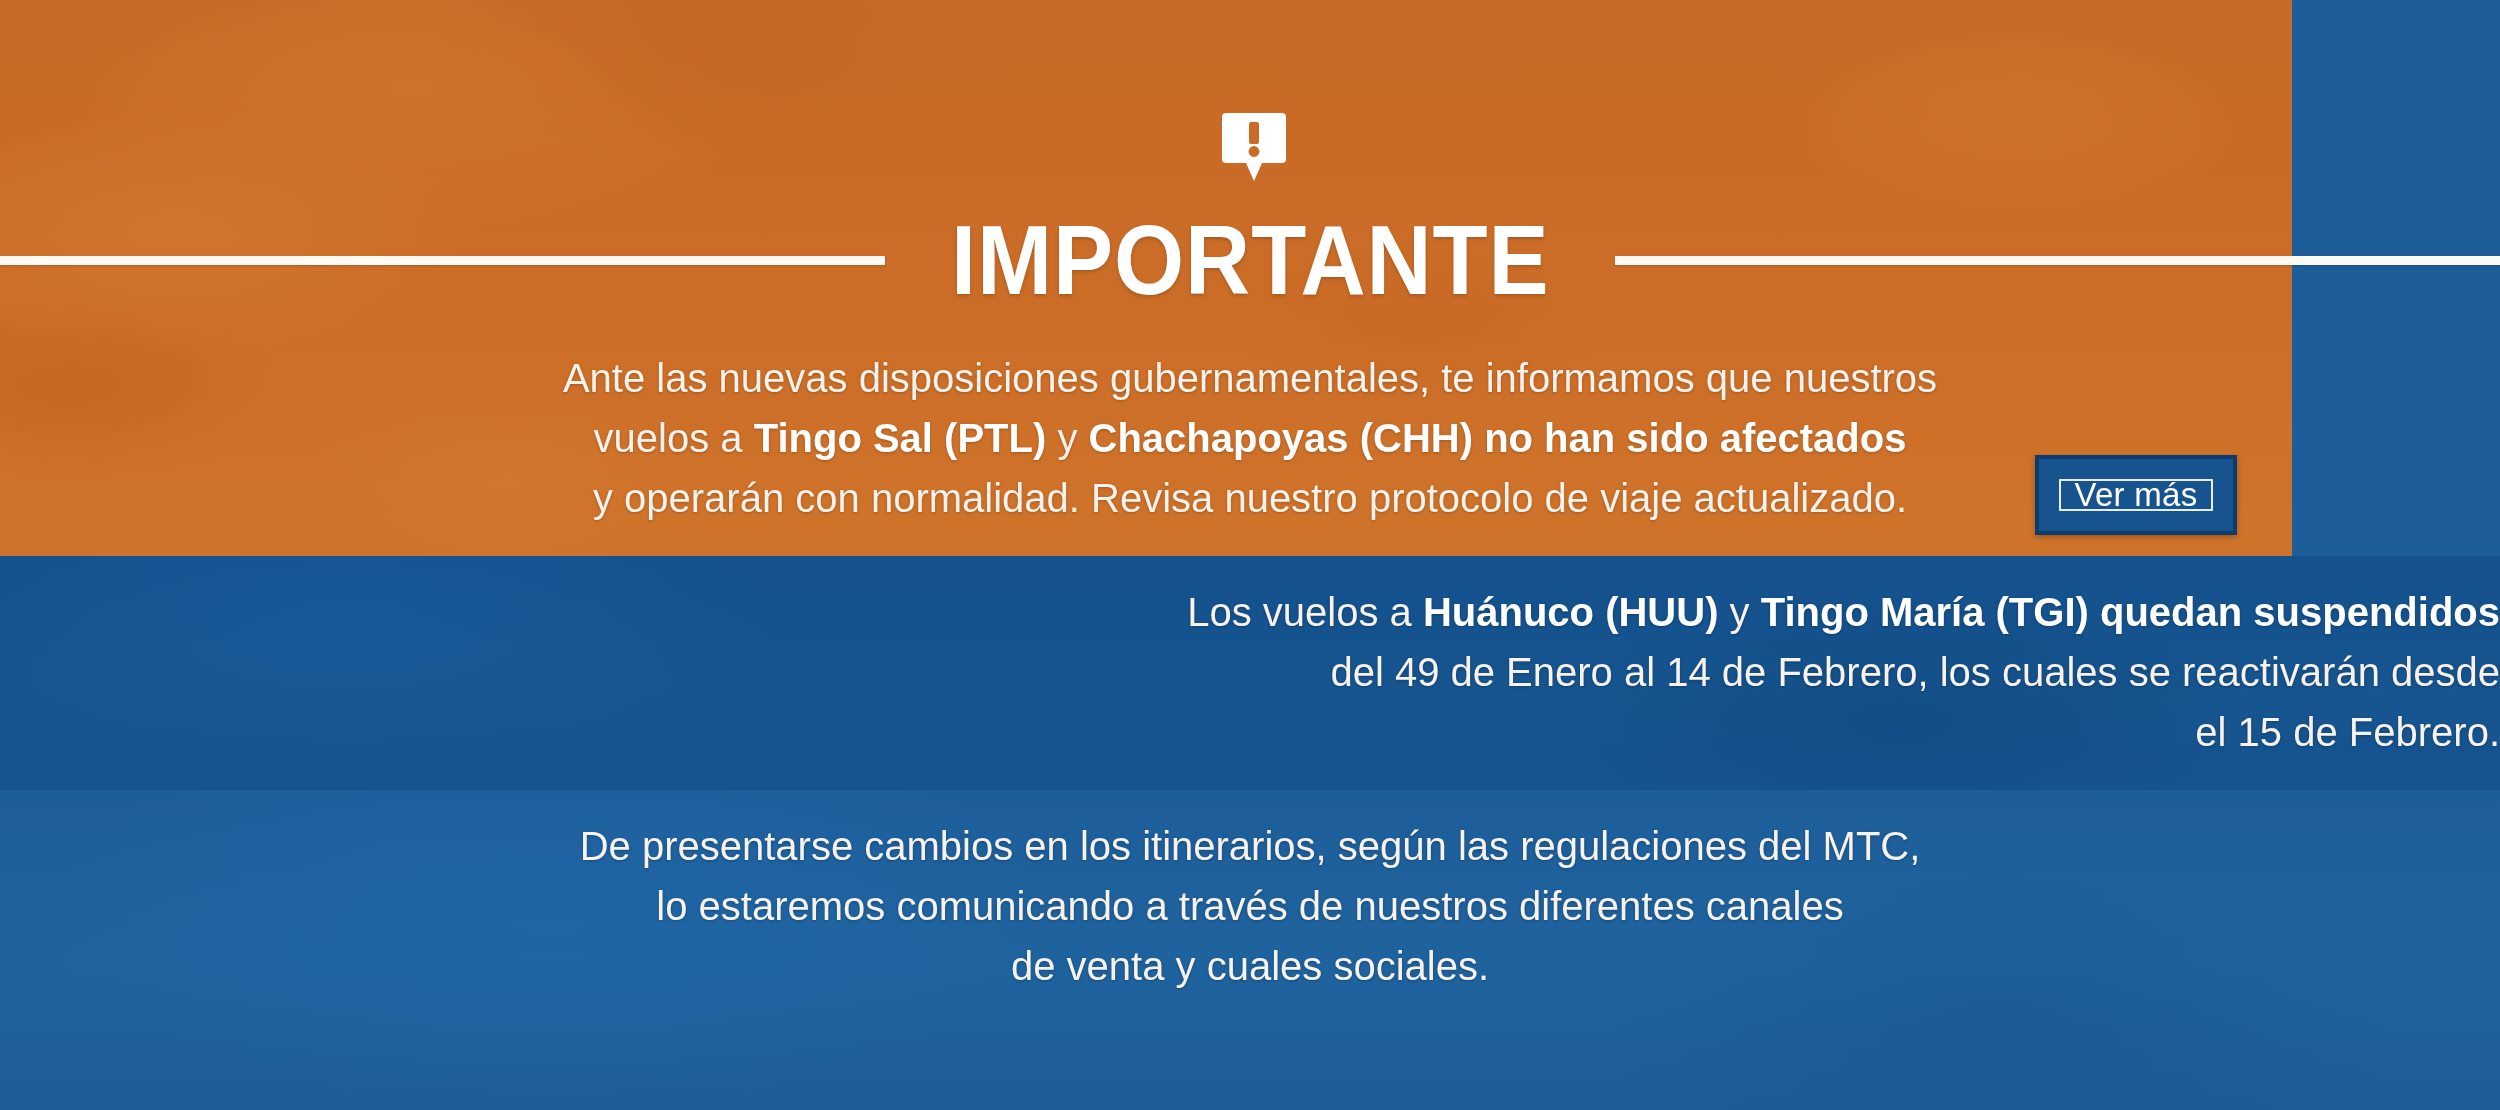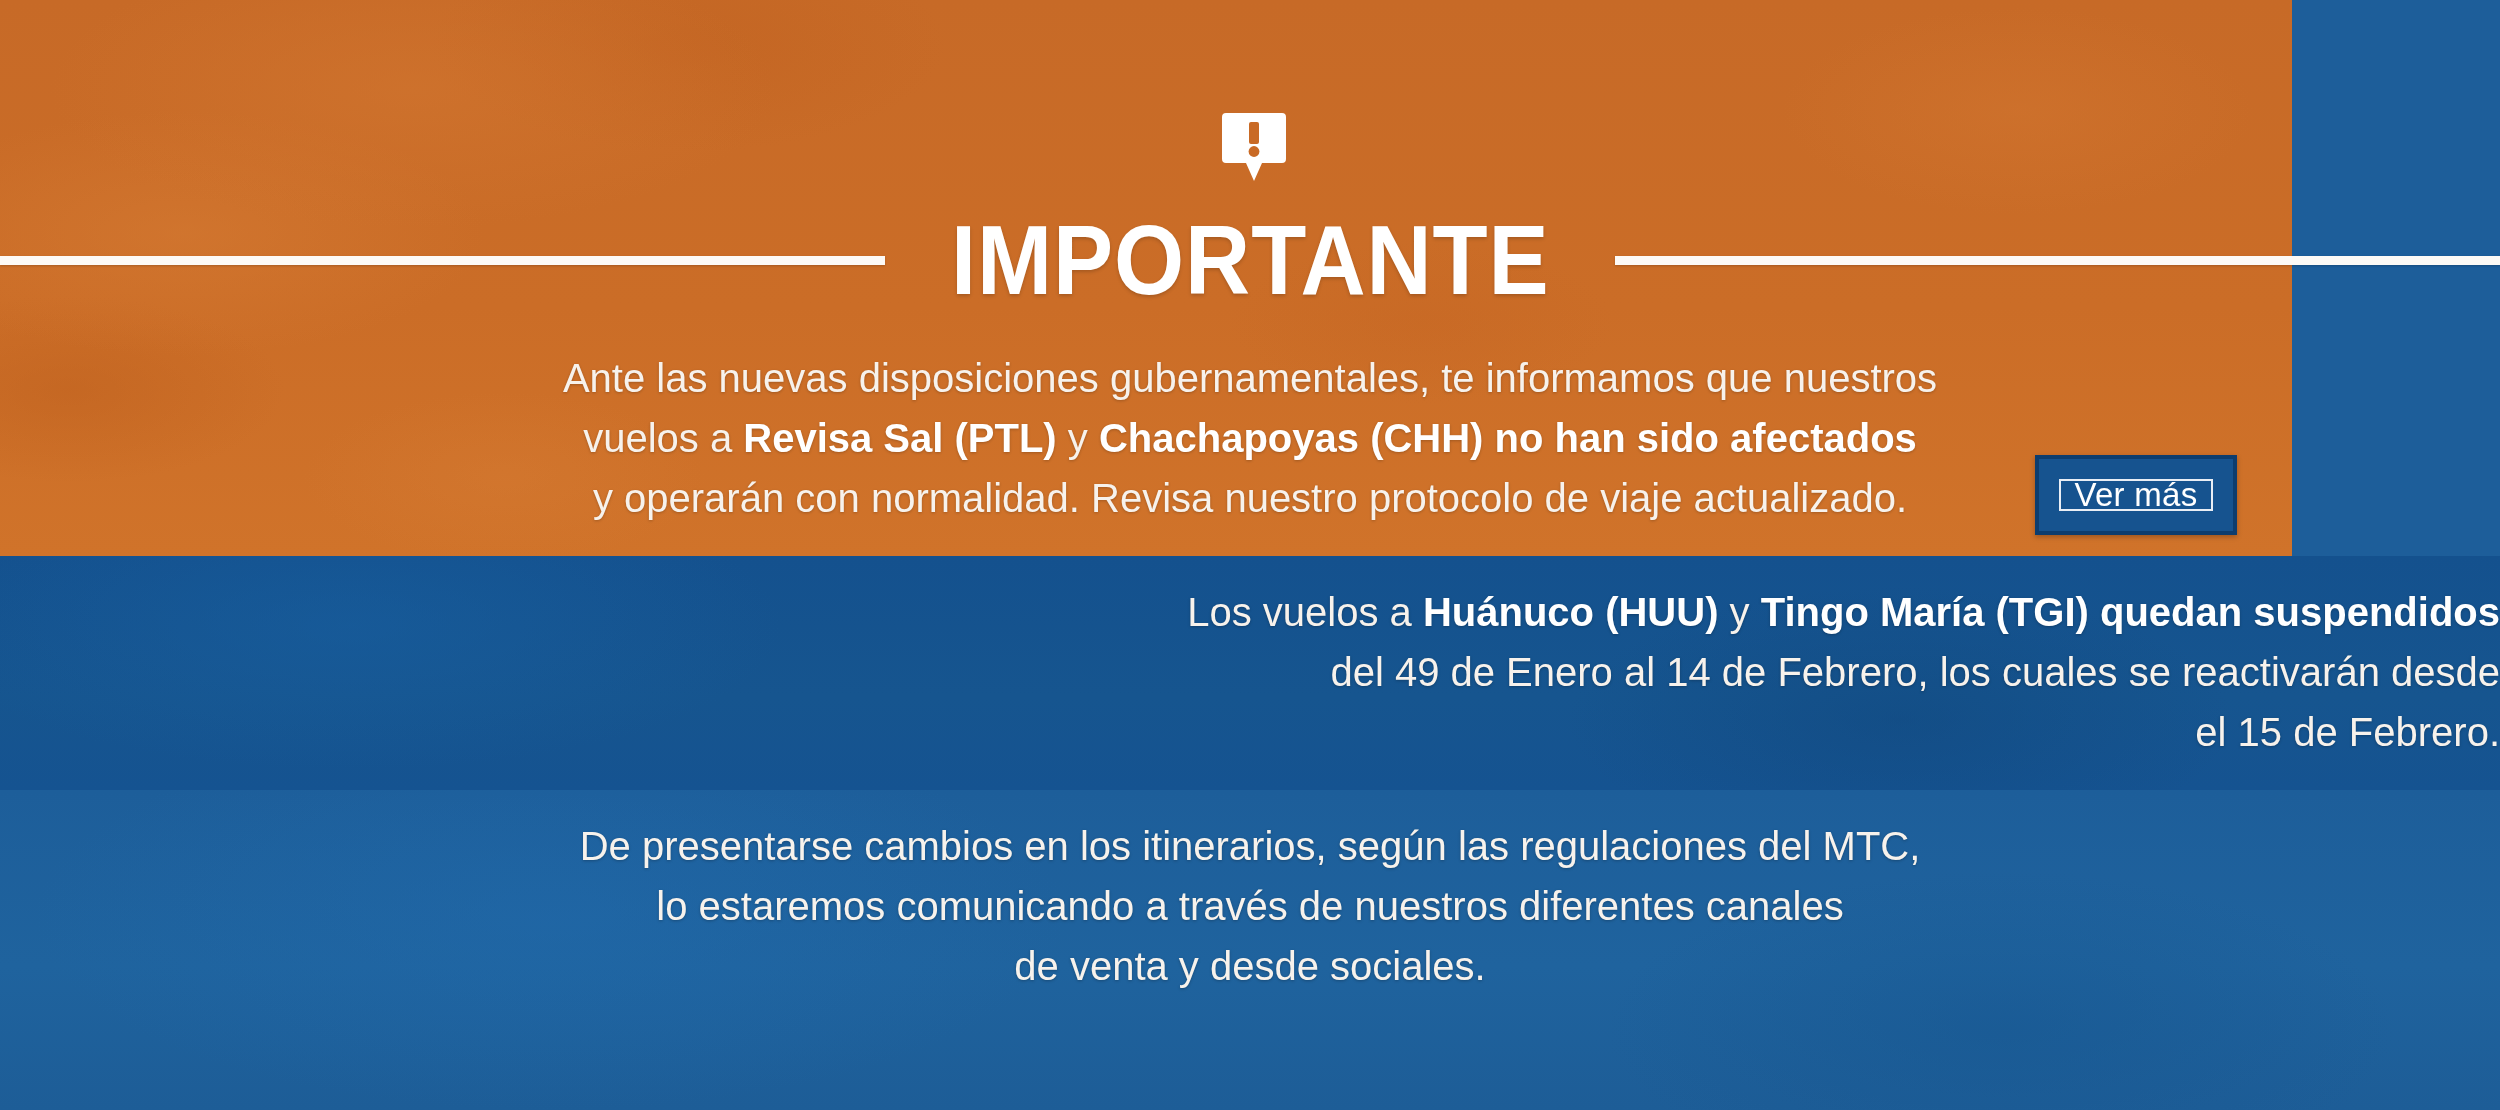--- a/index.html
+++ b/index.html
@@ -187,38 +187,38 @@
     </div>
 
     <div class="title-row">
       <div class="rule rule-left"></div>
       <div class="banner-title">IMPORTANTE</div>
       <div class="rule rule-right"></div>
     </div>
 
     <div class="orange-body">
       <div>Ante las nuevas disposiciones gubernamentales, te informamos que nuestros</div>
-      <div><span>vuelos a </span><b>Revisa Sal (PTL)</b><span> y </span><b>Chachapoyas (CHH) no han sido afectados</b></div>
+      <div><span>vuelos a </span><b>Tingo Sal (PTL)</b><span> y </span><b>Chachapoyas (CHH) no han sido afectados</b></div>
       <div>y operarán con normalidad. Revisa nuestro protocolo de viaje actualizado.</div>
     </div>
 
     <div class="ver-mas-btn">
       <div class="ver-mas-inner">Ver más</div>
     </div>
   </div>
 
   <div class="blue-dark-section">
     <div class="blue-dark-text">
       <div><span>Los vuelos a </span><b>Huánuco (HUU)</b><span> y </span><b>Tingo María (TGI) quedan suspendidos</b></div>
       <div>del 49 de Enero al 14 de Febrero, los cuales se reactivarán desde</div>
       <div>el 15 de Febrero.</div>
     </div>
   </div>
 
   <div class="blue-light-section">
     <div class="blue-light-text">
       <div>De presentarse cambios en los itinerarios, según las regulaciones del MTC,</div>
       <div>lo estaremos comunicando a través de nuestros diferentes canales</div>
-      <div>de venta y desde sociales.</div>
+      <div>de venta y cuales sociales.</div>
     </div>
   </div>
 
 </div>
 
 </body></html>

